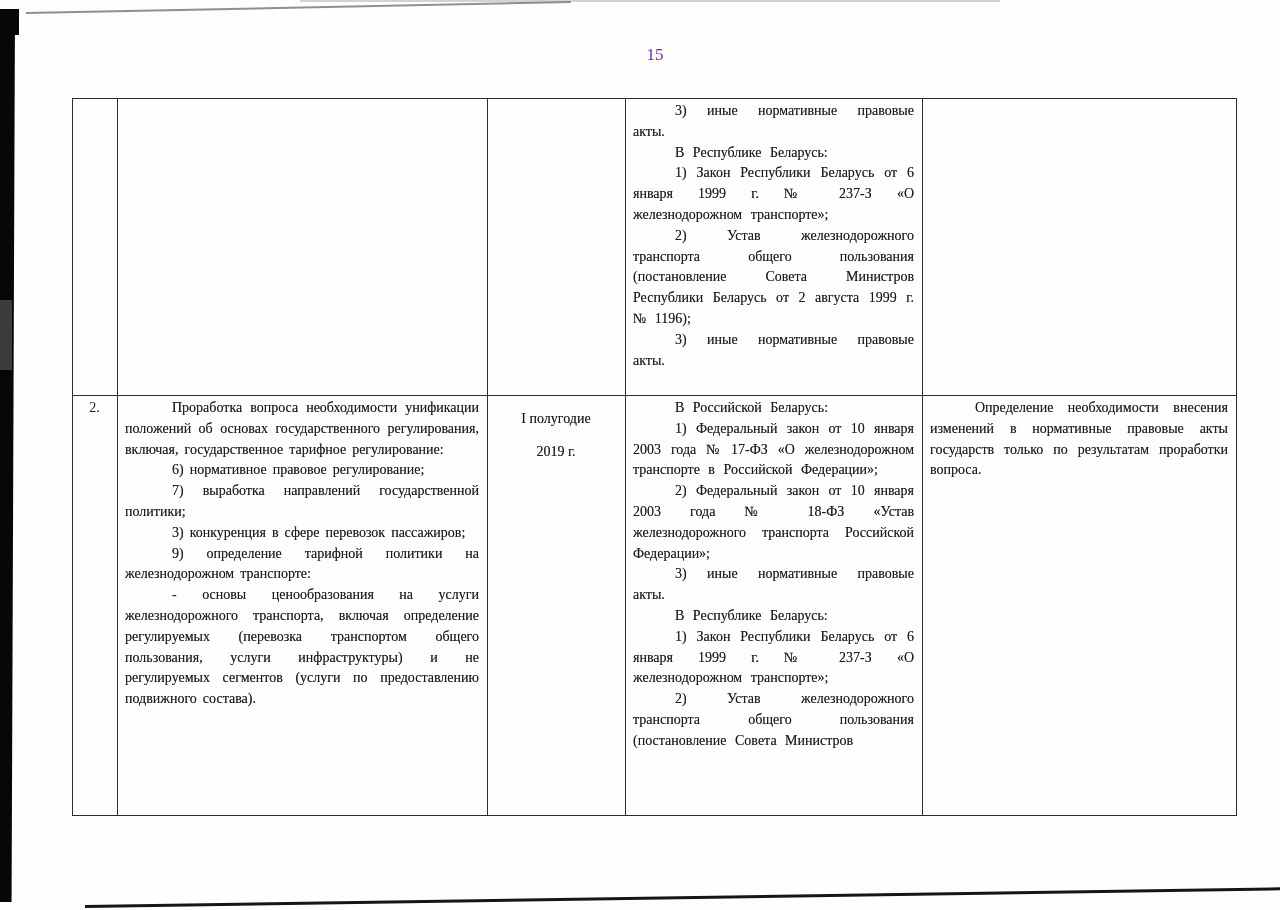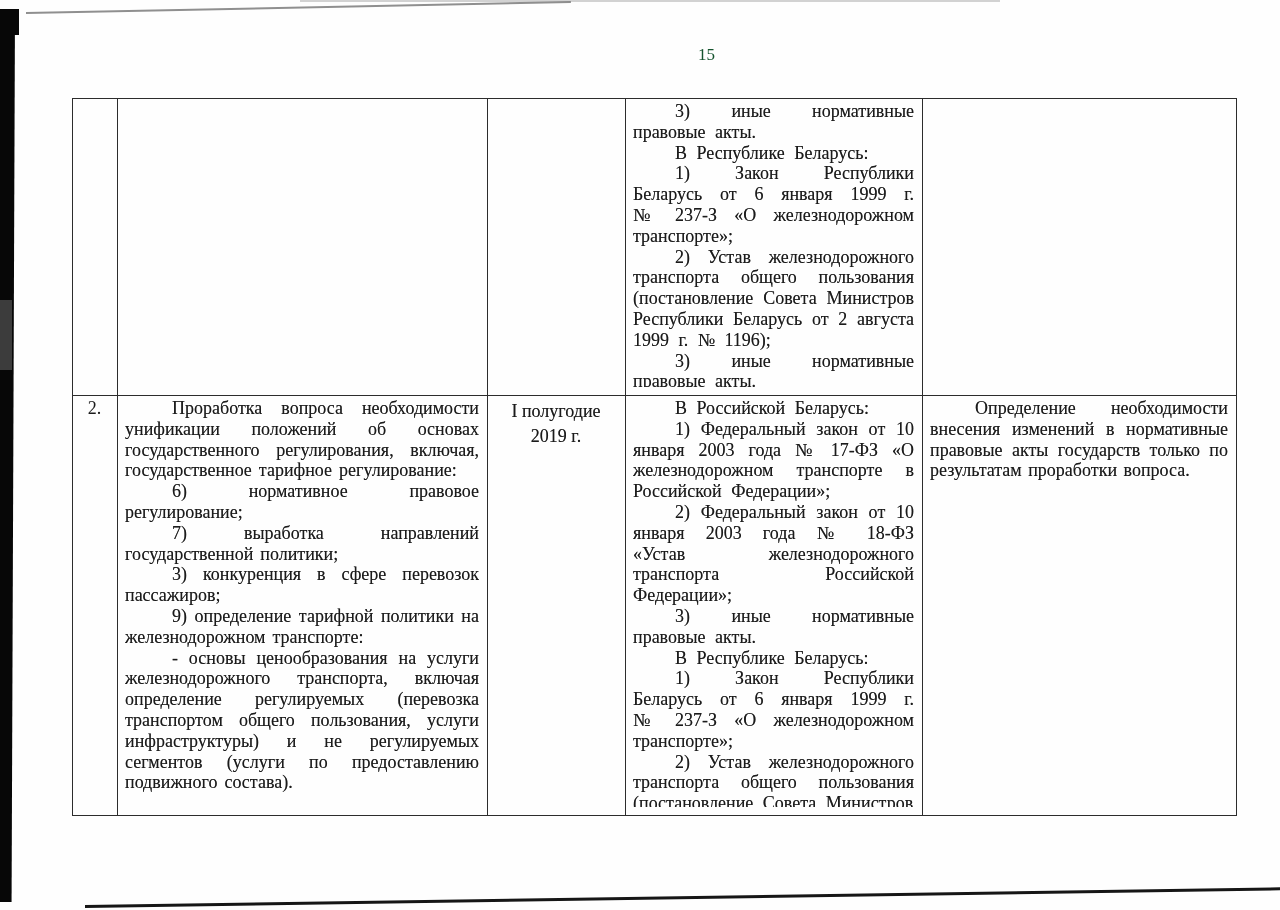--- a/index.html
+++ b/index.html
@@ -42,31 +42,31 @@
   }
   .bottom-edge-line {
     position: absolute; left: 85px; top: 905px; width: 1210px; height: 3px;
     background: #161616;
     transform: rotate(-0.85deg);
     transform-origin: left center;
   }
   
   .page-number {
     position: absolute; left: 595px; top: 45px; width: 120px;
-    text-align: right;
+    text-align: center;
     font-size: 17px;
-    color: #14532d;
+    color: #6d28d9;
   }
   
   table.doc-table {
     position: absolute; left: 72px; top: 98px;
     width: 1164px;
     border-collapse: collapse;
     table-layout: fixed;
-    font-size: 18px;
+    font-size: 14px;
     line-height: 20.8px;
   }
   table.doc-table td {
     border: 1.6px solid #2c2c2c;
     vertical-align: top;
     padding: 2px 8px 2px 7px;
   }
   .cell-inner { overflow: hidden; }
   tr.r1 .cell-inner { max-height: 286px; }
   tr.r2 .cell-inner { max-height: 409px; }
@@ -78,21 +78,21 @@
     text-align: justify;
     text-shadow: 0 0 0.5px rgba(25,25,25,0.55);
   }
   p.para.bold { font-weight: normal; }
   p.para.center { text-align: center; text-indent: 0; }
 
   td.cell-num { text-align: center; padding: 3px 2px; }
   td.cell-task  p.para { text-indent: 47px; word-spacing: 2.5px; }
   td.cell-legal p.para { text-indent: 42px; word-spacing: 5px; }
   td.cell-result p.para { text-indent: 45px; word-spacing: 2px; }
-  td.cell-timeframe p.para { text-align: center; text-indent: 0; line-height: 24px; margin-top: 1px; }
+  td.cell-timeframe p.para { text-align: center; text-indent: 0; line-height: 24px; margin-top: 9px; }
 </style>
 </head>
 <body>
 
 <div class="page">
 
   <div class="left-bar"></div>
   <div class="left-bar-notch"></div>
   <div class="left-bar-notch2"></div>
   <div class="top-edge-line"></div>

